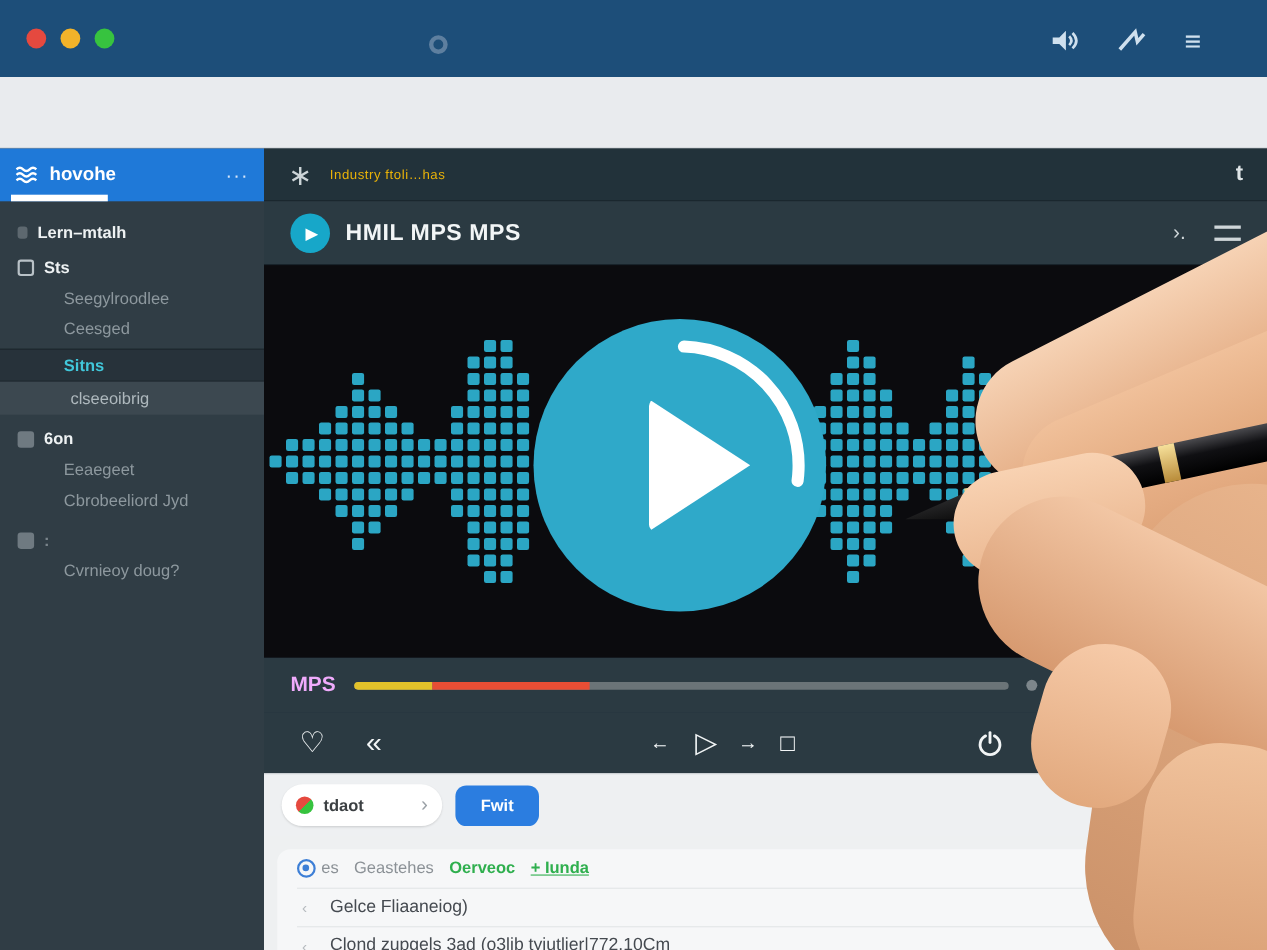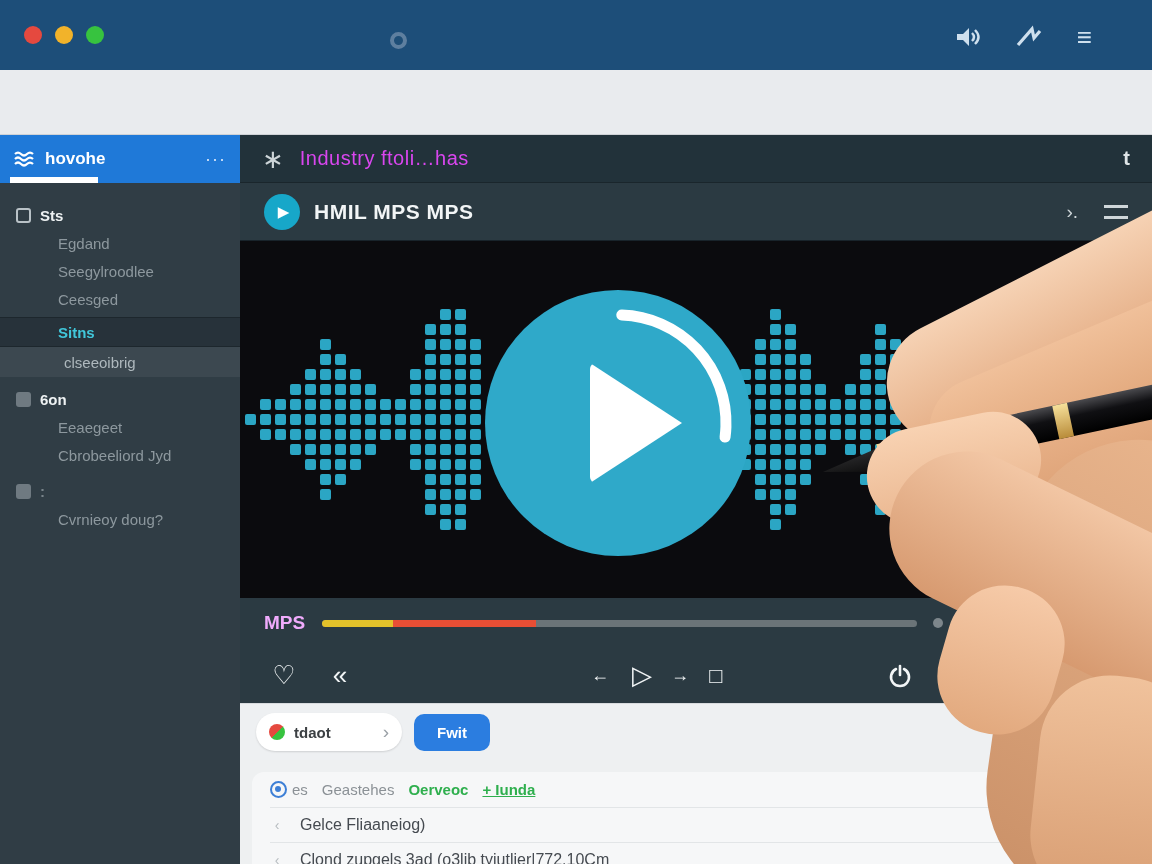--- a/index.html
+++ b/index.html
@@ -59,21 +59,21 @@
   .srow .sicon.outline { background:transparent; border:2px solid #b9c2c7; }
   .srow .sicon.small { width:9px; height:11px; background:#5d686f; }
   .srow .trail { position:absolute; right:18px; top:-4px; color:#d9dde0; font-size:28px; font-weight:300; }
   .sp8 { margin-top:8px; } .sp4 { margin-top:4px; }
 
   
   #main { left:240px; top:135px; width:912px; height:729px; background:#22323a; }
   .page-header { left:0; top:0; width:912px; height:48px; background:#22323a; display:flex;
     align-items:center; padding:0 22px; gap:16px; border-bottom:1px solid #1a262c; }
   .star-ic { color:#cdd5d8; font-size:26px; line-height:1; }
-  .ph-title { color:#d946ef; font-size:20px; letter-spacing:.5px; filter:blur(.3px); }
+  .ph-title { color:#eab308; font-size:12px; letter-spacing:.5px; filter:blur(.3px); }
   .ph-right { margin-left:auto; color:#dfe5e7; font-size:20px; font-weight:bold; }
 
   .player-bar { left:0; top:48px; width:912px; height:58px; background:#2b3a42; display:flex;
     align-items:center; padding:0 24px; gap:14px; border-bottom:1px solid #18232a; }
   .play-badge { width:36px; height:36px; border-radius:50%; background:#17a7c9; display:flex;
     align-items:center; justify-content:center; }
   .play-badge span{ color:#fff; font-size:15px; margin-left:3px; }
   .pb-title { color:#f2f5f6; font-size:21px; font-weight:bold; letter-spacing:.5px; }
   .pb-right { margin-left:auto; display:flex; gap:26px; align-items:center; color:#cfd6d9; font-size:19px; }
   .two-bars { width:24px; height:14px; border-top:3.5px solid #cfd6d9; border-bottom:3.5px solid #cfd6d9; }
@@ -219,26 +219,27 @@
       <svg width="22" height="18" viewBox="0 0 22 18">
         <path d="M1 4 q3 -3 6 0 q3 3 6 0 q3 -3 6 0" stroke="#fff" stroke-width="2.2" fill="none"></path>
         <path d="M1 9 q3 -3 6 0 q3 3 6 0 q3 -3 6 0" stroke="#fff" stroke-width="2.2" fill="none"></path>
         <path d="M1 14 q3 -3 6 0 q3 3 6 0 q3 -3 6 0" stroke="#fff" stroke-width="2.2" fill="none"></path>
       </svg>
       <span class="label">hovohe</span>
       <span class="dots">···</span>
       <div class="side-underline"></div>
     </div>
     <div id="side-items">
+        <div class="srow l0 bold">
+          <span class="sicon small"></span>
+          <span>Lern–mtalh</span>
+        </div>
         <div class="srow l0 bold sp4">
           <span class="sicon outline"></span>
           <span>Sts</span>
-        </div>
-        <div class="srow l1 muted">
-          <span>Egdand</span>
         </div>
         <div class="srow l1 muted">
           <span>Seegylroodlee</span>
         </div>
         <div class="srow l1 muted">
           <span>Ceesged</span>
         </div>
         <div class="srow l1 selected sp4">
           <span>Sitns</span>
         </div>

